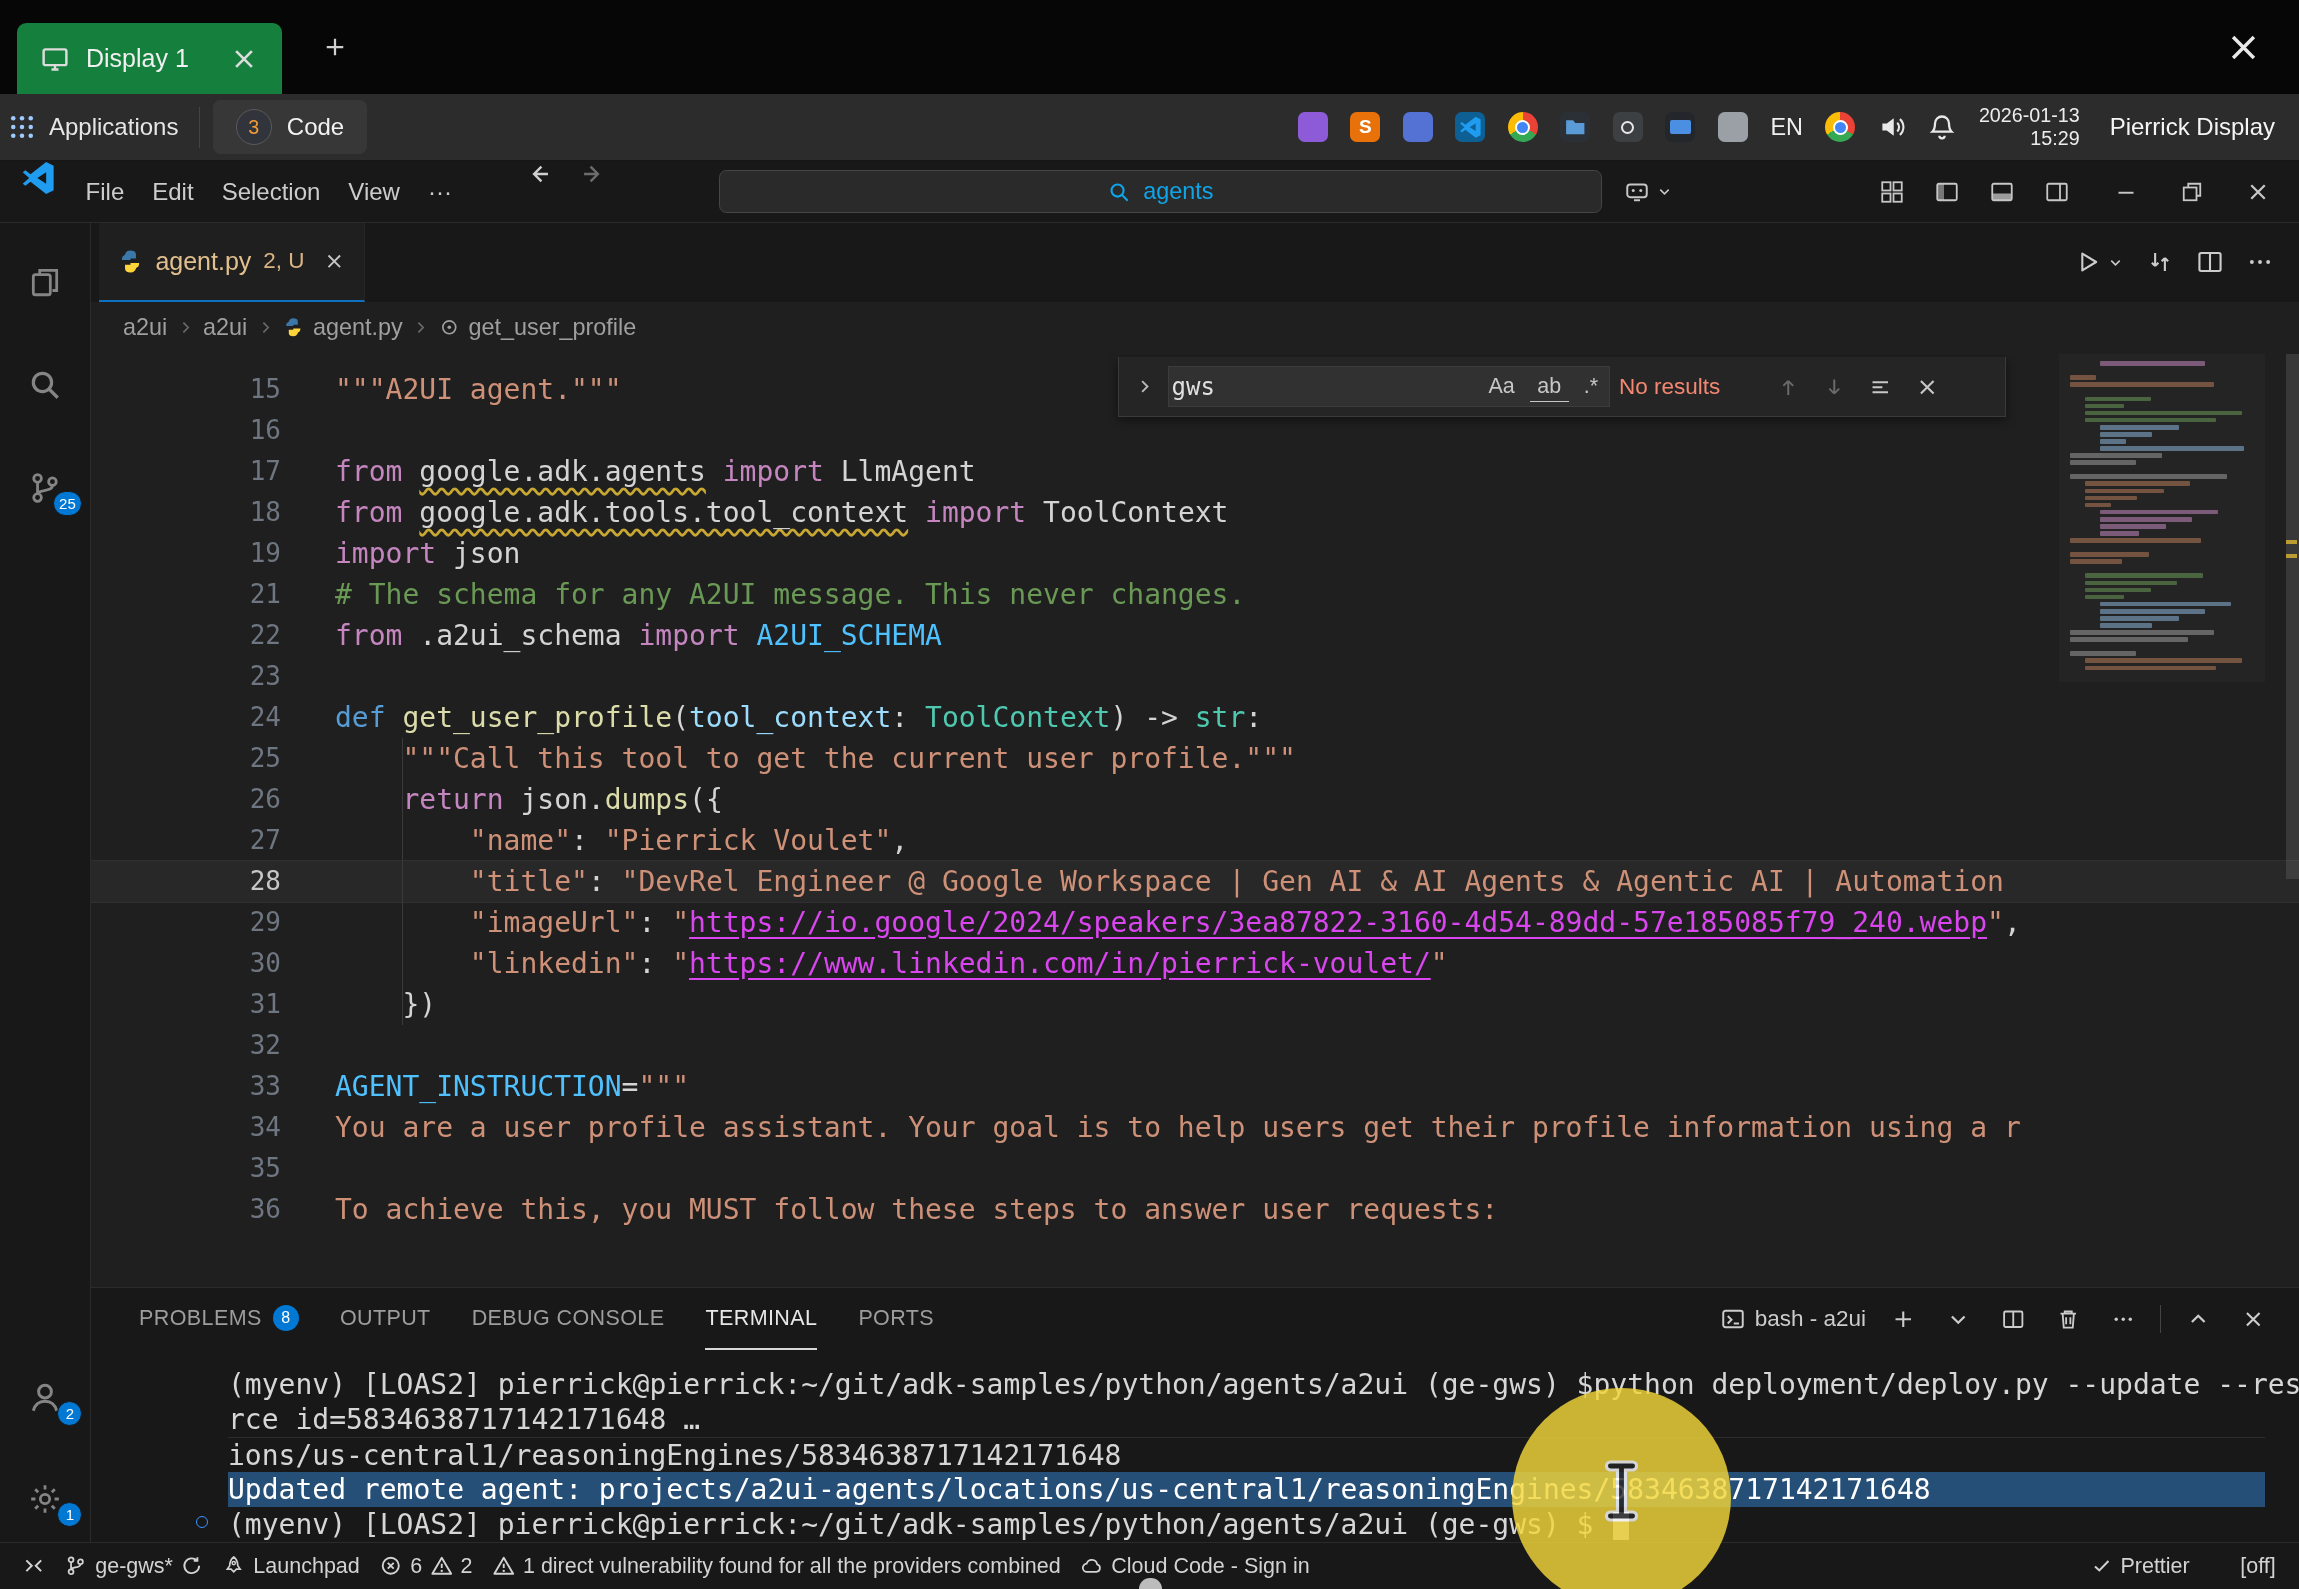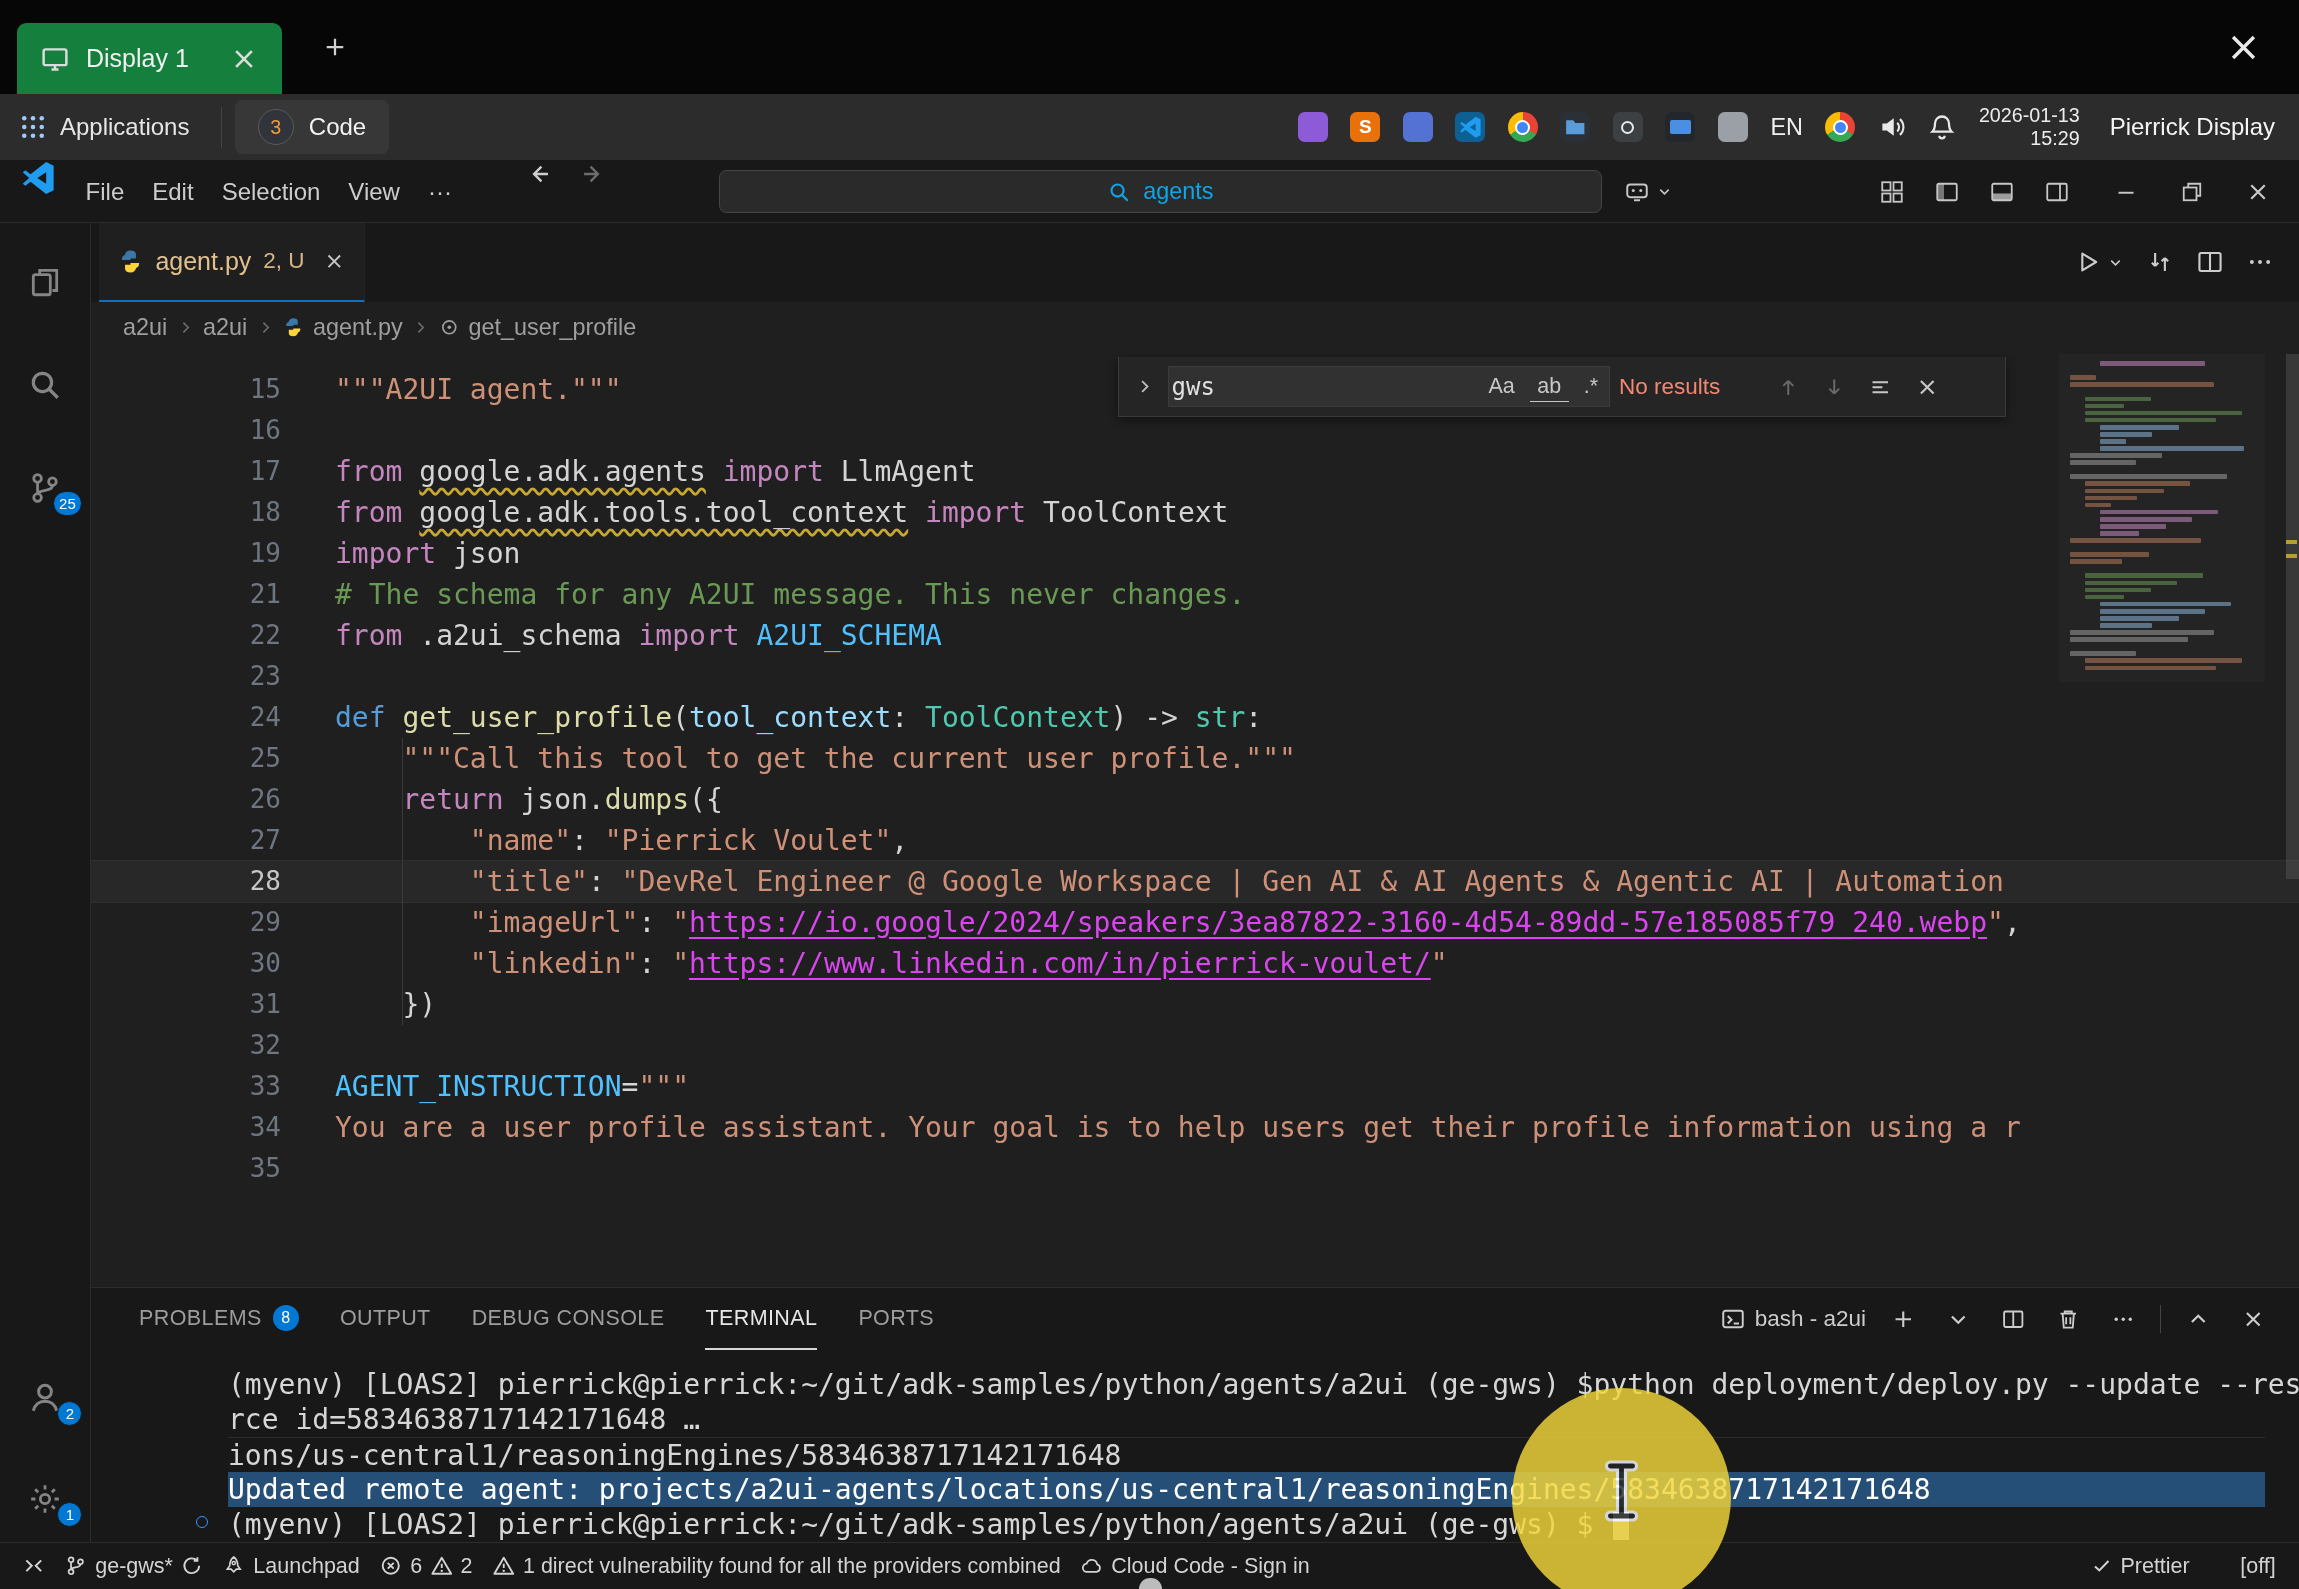--- a/index.html
+++ b/index.html
@@ -14,21 +14,21 @@
   .vtab .ico{width:28px;height:28px;color:#dcdcdc}
   .vtab-label{font-size:25px;color:#f0f0f0}
   .vtab-close{width:22.5px;height:22.5px;color:#9a9a9a;margin-left:24px}
   .newtab{width:51px;height:51px;margin-left:28px;display:flex;align-items:center;justify-content:center;color:#cfcfcf}
   .newtab .ico{width:24px;height:24px}
   .bar-display .spacer{flex:1}
   .win-close{width:37px;height:37px;color:#e8e8e8;margin-right:37px}
 
   
   .bar-taskbar{position:absolute;left:0;top:94px;width:100%;height:67px;background:#2c2c2c;display:flex;align-items:center;color:#e6e6e6;border-bottom:0.9px solid #161616}
-  .apps-btn{display:flex;align-items:center;gap:13px;padding:0 19px;height:100%}
+  .apps-btn{display:flex;align-items:center;gap:13px;padding:0 8px;height:100%}
   .apps-btn .ico{width:28px;height:28px;color:#9ecbff}
   .apps-label{font-size:24px}
   .tb-sep{width:0.9px;height:41px;background:#444;margin:0 13px}
   .task-item{display:flex;align-items:center;gap:15px;height:54px;background:#373737;border-radius:7.5px;padding:0 22.5px}
   .task-badge{width:36px;height:36px;border-radius:50%;background:#31353b;border:1.9px solid #5a5a5a;color:#f09a38;font-size:19.7px;display:flex;align-items:center;justify-content:center}
   .task-label{font-size:24px;color:#f2f2f2}
   .tray{margin-left:auto;display:flex;align-items:center;gap:22.5px;padding-right:24px}
   .tray-sq{width:30px;height:30px;border-radius:6.6px;display:flex;align-items:center;justify-content:center;color:#fff;font-size:19px;font-weight:bold}
   .tray-chrome{width:30px;height:30px;border-radius:50%;background:conic-gradient(#ea4335 0 120deg,#34a853 0 240deg,#fbbc05 0 360deg);position:relative}
   .tray-chrome::after{content:"";position:absolute;inset:7.5px;background:#4285f4;border:2.8px solid #fff;border-radius:50%}
@@ -499,20 +499,21 @@
             <div class="code-line"><span class="ln">26</span><span class="iguide"></span><span class="t-k">    return </span><span class="t-p">json.</span><span class="t-f">dumps</span><span class="t-p">({</span></div>
             <div class="code-line"><span class="ln">27</span><span class="iguide"></span><span class="t-s">        "name"</span><span class="t-p">: </span><span class="t-s">"Pierrick Voulet"</span><span class="t-p">,</span></div>
             <div class="code-line active"><span class="ln">28</span><span class="iguide"></span><span class="t-s">        "title"</span><span class="t-p">: </span><span class="t-s">"DevRel Engineer @ Google Workspace | Gen AI &amp; AI Agents &amp; Agentic AI | Automation</span></div>
             <div class="code-line"><span class="ln">29</span><span class="iguide"></span><span class="t-s">        "imageUrl"</span><span class="t-p">: </span><span class="t-s">"</span><span class="t-u">https://io.google/2024/speakers/3ea87822-3160-4d54-89dd-57e185085f79_240.webp</span><span class="t-s">"</span><span class="t-p">,</span></div>
             <div class="code-line"><span class="ln">30</span><span class="iguide"></span><span class="t-s">        "linkedin"</span><span class="t-p">: </span><span class="t-s">"</span><span class="t-u">https://www.linkedin.com/in/pierrick-voulet/</span><span class="t-s">"</span></div>
             <div class="code-line"><span class="ln">31</span><span class="iguide"></span><span class="t-p">    })</span></div>
             <div class="code-line"><span class="ln">32</span></div>
             <div class="code-line"><span class="ln">33</span><span class="t-ct">AGENT_INSTRUCTION</span><span class="t-p">=</span><span class="t-s">"""</span></div>
             <div class="code-line"><span class="ln">34</span><span class="t-s">You are a user profile assistant. Your goal is to help users get their profile information using a r</span></div>
             <div class="code-line"><span class="ln">35</span></div>
+            <div class="code-line"><span class="ln">36</span><span class="t-s">To achieve this, you MUST follow these steps to answer user requests:</span></div>
           </div>
 
         <div class="find-widget">
           <span class="ico fw-collapse">
               <svg viewBox="0 0 16 16">
                 <path d="M6 3.5L10.5 8 6 12.5" fill="none" stroke="currentColor" stroke-width="1.6"></path>
               </svg>
             </span>
           <div class="fw-input">
             <span class="fw-text">gws</span>

